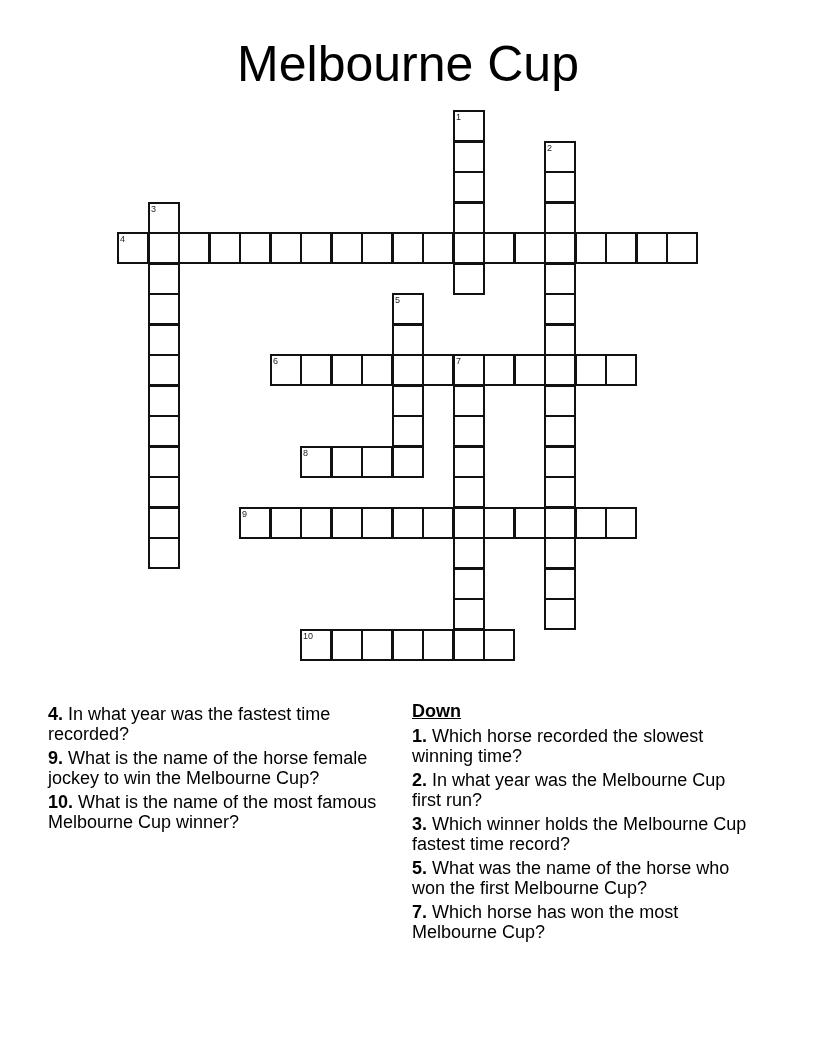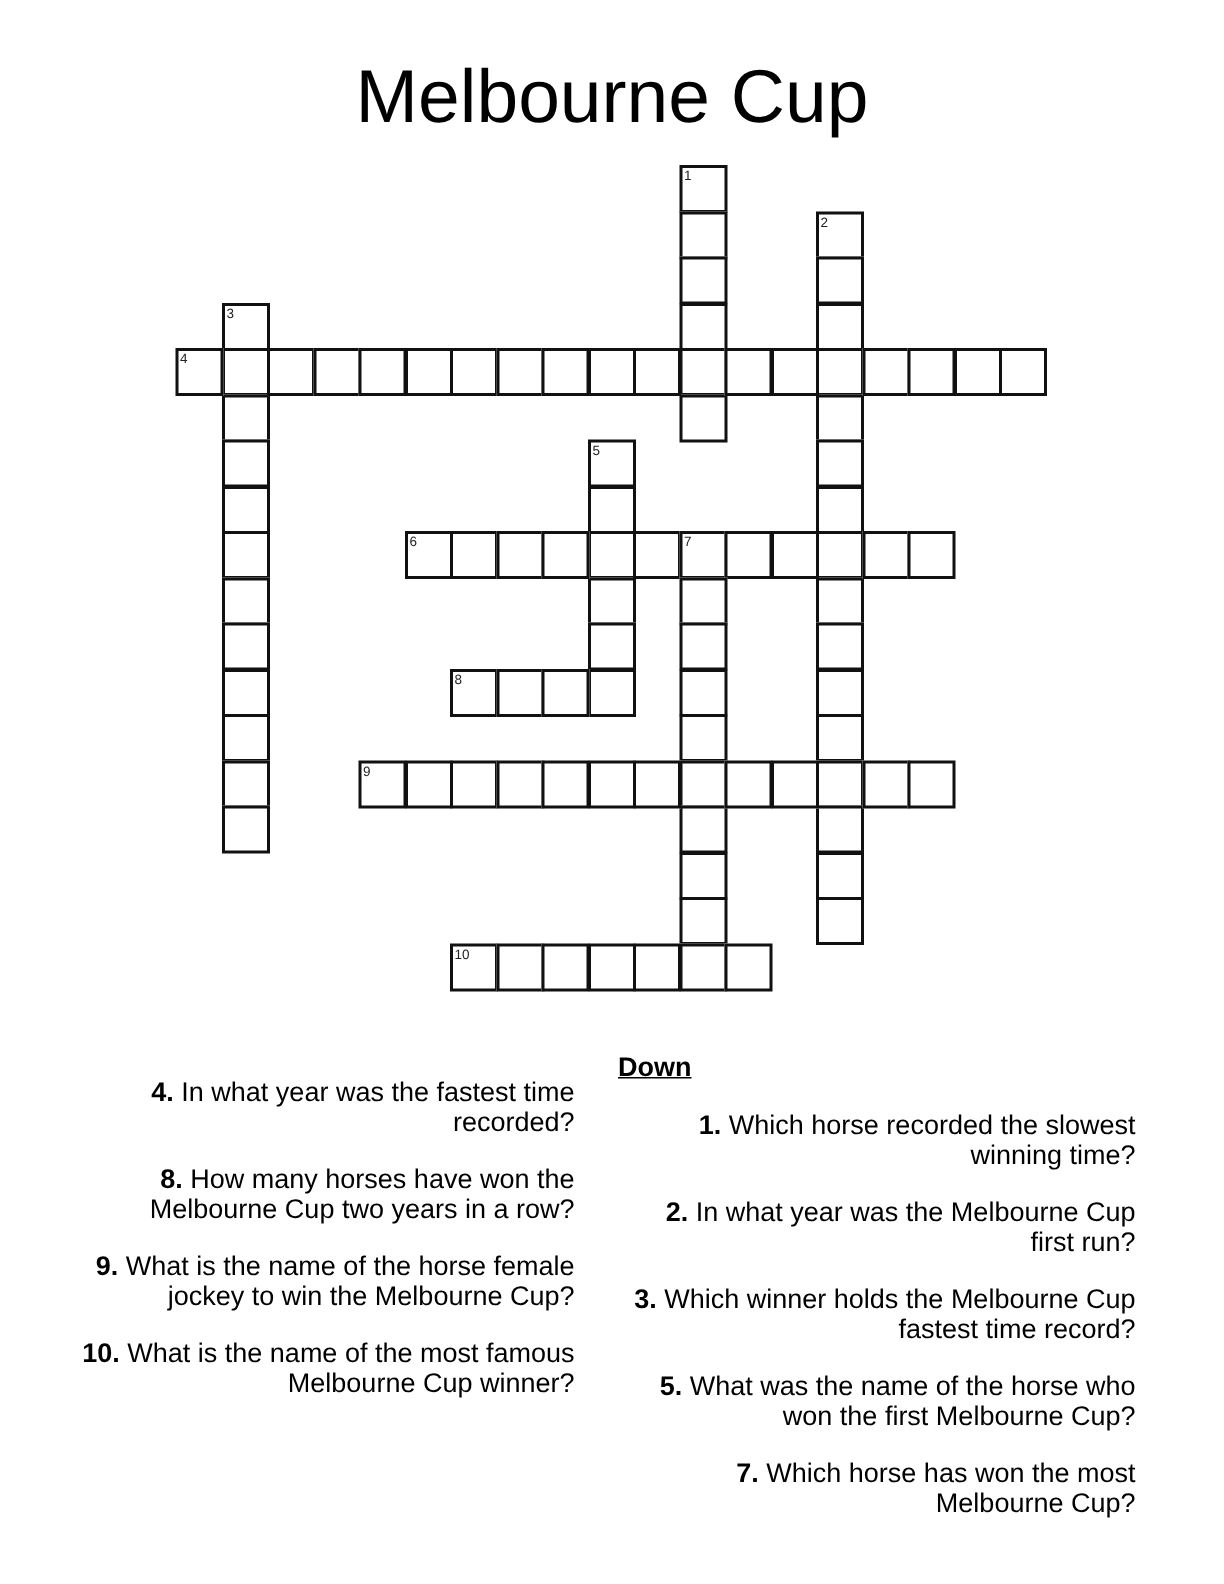--- a/index.html
+++ b/index.html
@@ -19,21 +19,21 @@
     }
     .cell .num {
       position: absolute; left: 1px; top: 0px; font-size: 9px; line-height: 10px; color: #222;
     }
     .clues { position: absolute; top: 700px; font-size: 18px; line-height: 20px; }
     .clues.across { left: 48px; width: 335px; }
     .clues.down { left: 412px; width: 345px; }
     .clues h3 {
       margin: 0 0 4px 0; font-size: 18px; font-weight: bold; text-decoration: underline; line-height: 22px;
     }
-    .clue { margin: 18px 0 2px 0; text-align: right; }
+    .clue { margin: 4px 0 2px 0; }
     .clue b { font-weight: bold; }
   </style>
 </head>
 <body>
 
 <div class="title">Melbourne Cup</div>
 
 <div class="grid" id="grid">
     <div class="cell" style="left: 336px; top: 0px;">
       <span class="num">1</span>
@@ -147,21 +147,20 @@
     </div>
     <div class="cell" style="left: 214px; top: 519px;"></div>
     <div class="cell" style="left: 244px; top: 519px;"></div>
     <div class="cell" style="left: 275px; top: 519px;"></div>
     <div class="cell" style="left: 305px; top: 519px;"></div>
     <div class="cell" style="left: 366px; top: 519px;"></div>
   </div>
 
 <div class="clues across">
   <div class="clue"><b>4.</b> <span>In what year was the fastest time recorded?</span></div>
-  <div class="clue"><b>8.</b> <span>How many horses have won the Melbourne Cup two years in a row?</span></div>
   <div class="clue"><b>9.</b> <span>What is the name of the horse female jockey to win the Melbourne Cup?</span></div>
   <div class="clue"><b>10.</b> <span>What is the name of the most famous Melbourne Cup winner?</span></div>
 </div>
 
 <div class="clues down">
   <h3>Down</h3>
   <div class="clue"><b>1.</b> <span>Which horse recorded the slowest winning time?</span></div>
   <div class="clue"><b>2.</b> <span>In what year was the Melbourne Cup first run?</span></div>
   <div class="clue"><b>3.</b> <span>Which winner holds the Melbourne Cup fastest time record?</span></div>
   <div class="clue"><b>5.</b> <span>What was the name of the horse who won the first Melbourne Cup?</span></div>

